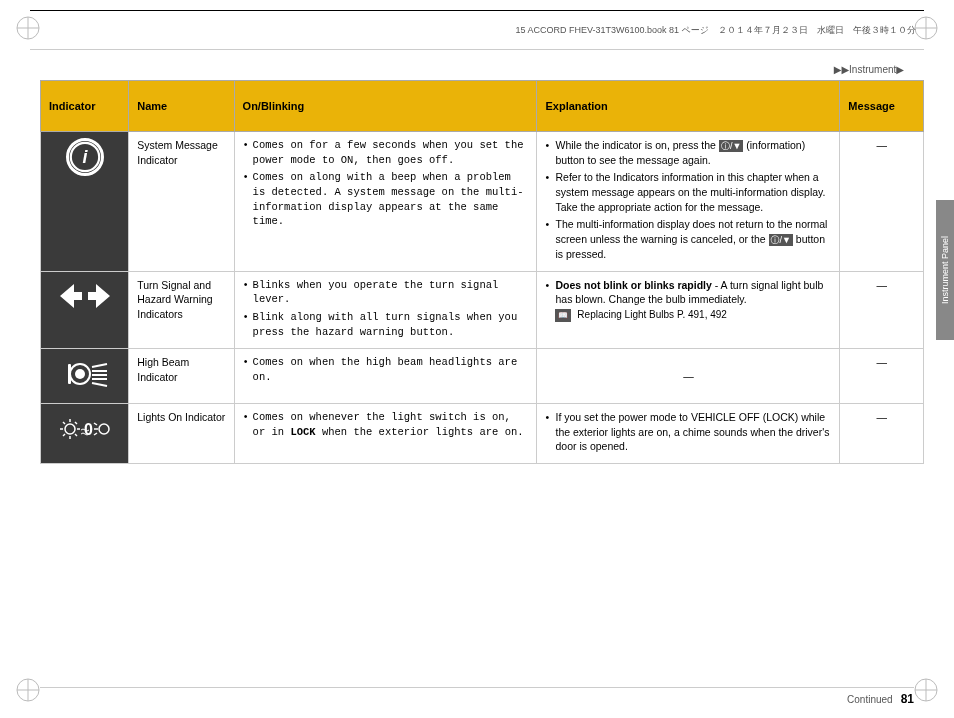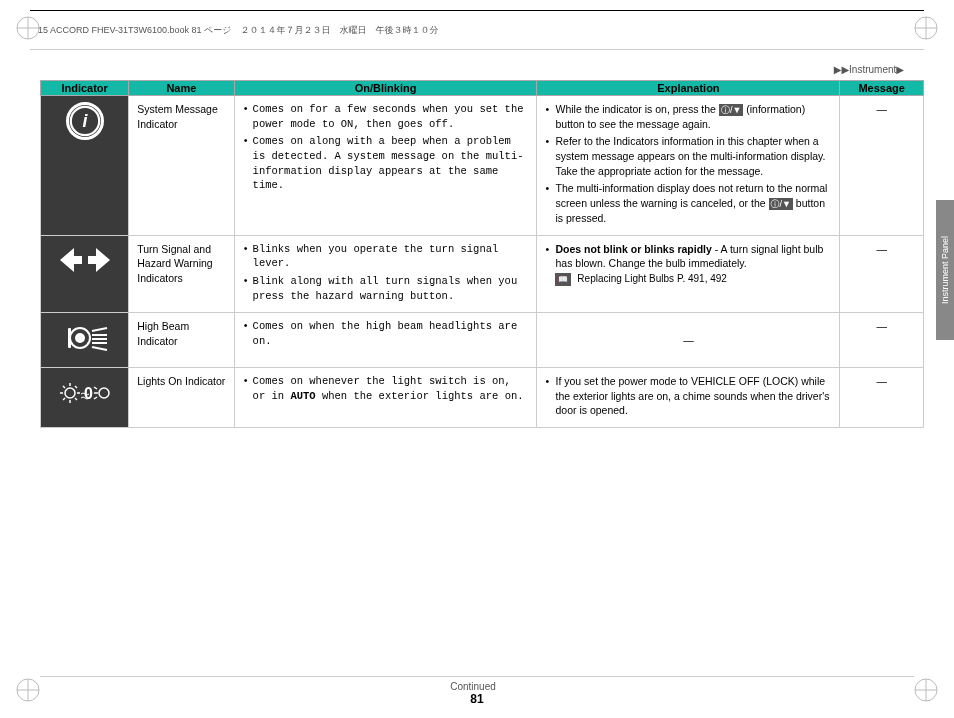--- a/index.html
+++ b/index.html
@@ -18,21 +18,21 @@
     .top-header {
       position: absolute;
       top: 10px;
       left: 30px;
       right: 30px;
       height: 40px;
       border-top: 1px solid #000;
       border-bottom: 1px solid #ccc;
       display: flex;
       align-items: center;
-      justify-content: flex-start;
+      justify-content: flex-end;
       padding: 2px 8px;
     }
 
     .header-text {
       font-size: 9px;
       color: #555;
     }
 
     
     .side-tab {
@@ -74,26 +74,26 @@
     }
 
     
     .data-table {
       width: 100%;
       border-collapse: collapse;
       border: 1px solid #ccc;
     }
 
     .data-table th {
-      background: #14b8a6;
+      background: #eab308;
       border: 1px solid #aaa;
-      padding: 1px 8px;
+      padding: 19px 8px;
       font-size: 11px;
       font-weight: bold;
-      text-align: center;
+      text-align: left;
     }
 
     .data-table td {
       border: 1px solid #ccc;
       padding: 6px 8px;
       vertical-align: top;
       font-size: 10.5px;
       line-height: 1.4;
     }
 
@@ -170,21 +170,20 @@
     .bottom-footer {
       position: absolute;
       bottom: 12px;
       left: 40px;
       right: 40px;
       display: flex;
       justify-content: flex-end;
       align-items: center;
       border-top: 1px solid #ccc;
       padding-top: 4px;
-      flex-direction: column;
     }
 
     .footer-continued {
       font-size: 10px;
       color: #555;
       margin-right: 8px;
     }
 
     .footer-page {
       font-size: 12px;
@@ -384,21 +383,21 @@
               <line x1="34" y1="21" x2="37" y2="19" stroke="#fff" stroke-width="1.5"></line>
 
               <path d="M1,12 Q3,10 5,12 Q7,14 9,12" fill="none" stroke="#fff" stroke-width="1" transform="translate(20,4)"></path>
               <path d="M1,16 Q3,14 5,16 Q7,18 9,16" fill="none" stroke="#fff" stroke-width="1" transform="translate(20,4)"></path>
             </svg>
           </div>
         </td>
         <td class="name-cell">Lights On Indicator</td>
         <td class="on-blinking-cell">
           <ul class="bullet-list">
-            <li>Comes on whenever the light switch is on, or in <span class="bold-text">AUTO</span> when the exterior lights are on.</li>
+            <li>Comes on whenever the light switch is on, or in <span class="bold-text">LOCK</span> when the exterior lights are on.</li>
           </ul>
         </td>
         <td class="explanation-cell">
           <ul class="bullet-list">
             <li>If you set the power mode to VEHICLE OFF (LOCK) while the exterior lights are on, a chime sounds when the driver's door is opened.</li>
           </ul>
         </td>
         <td class="message-cell">—</td>
       </tr>
     </tbody>

